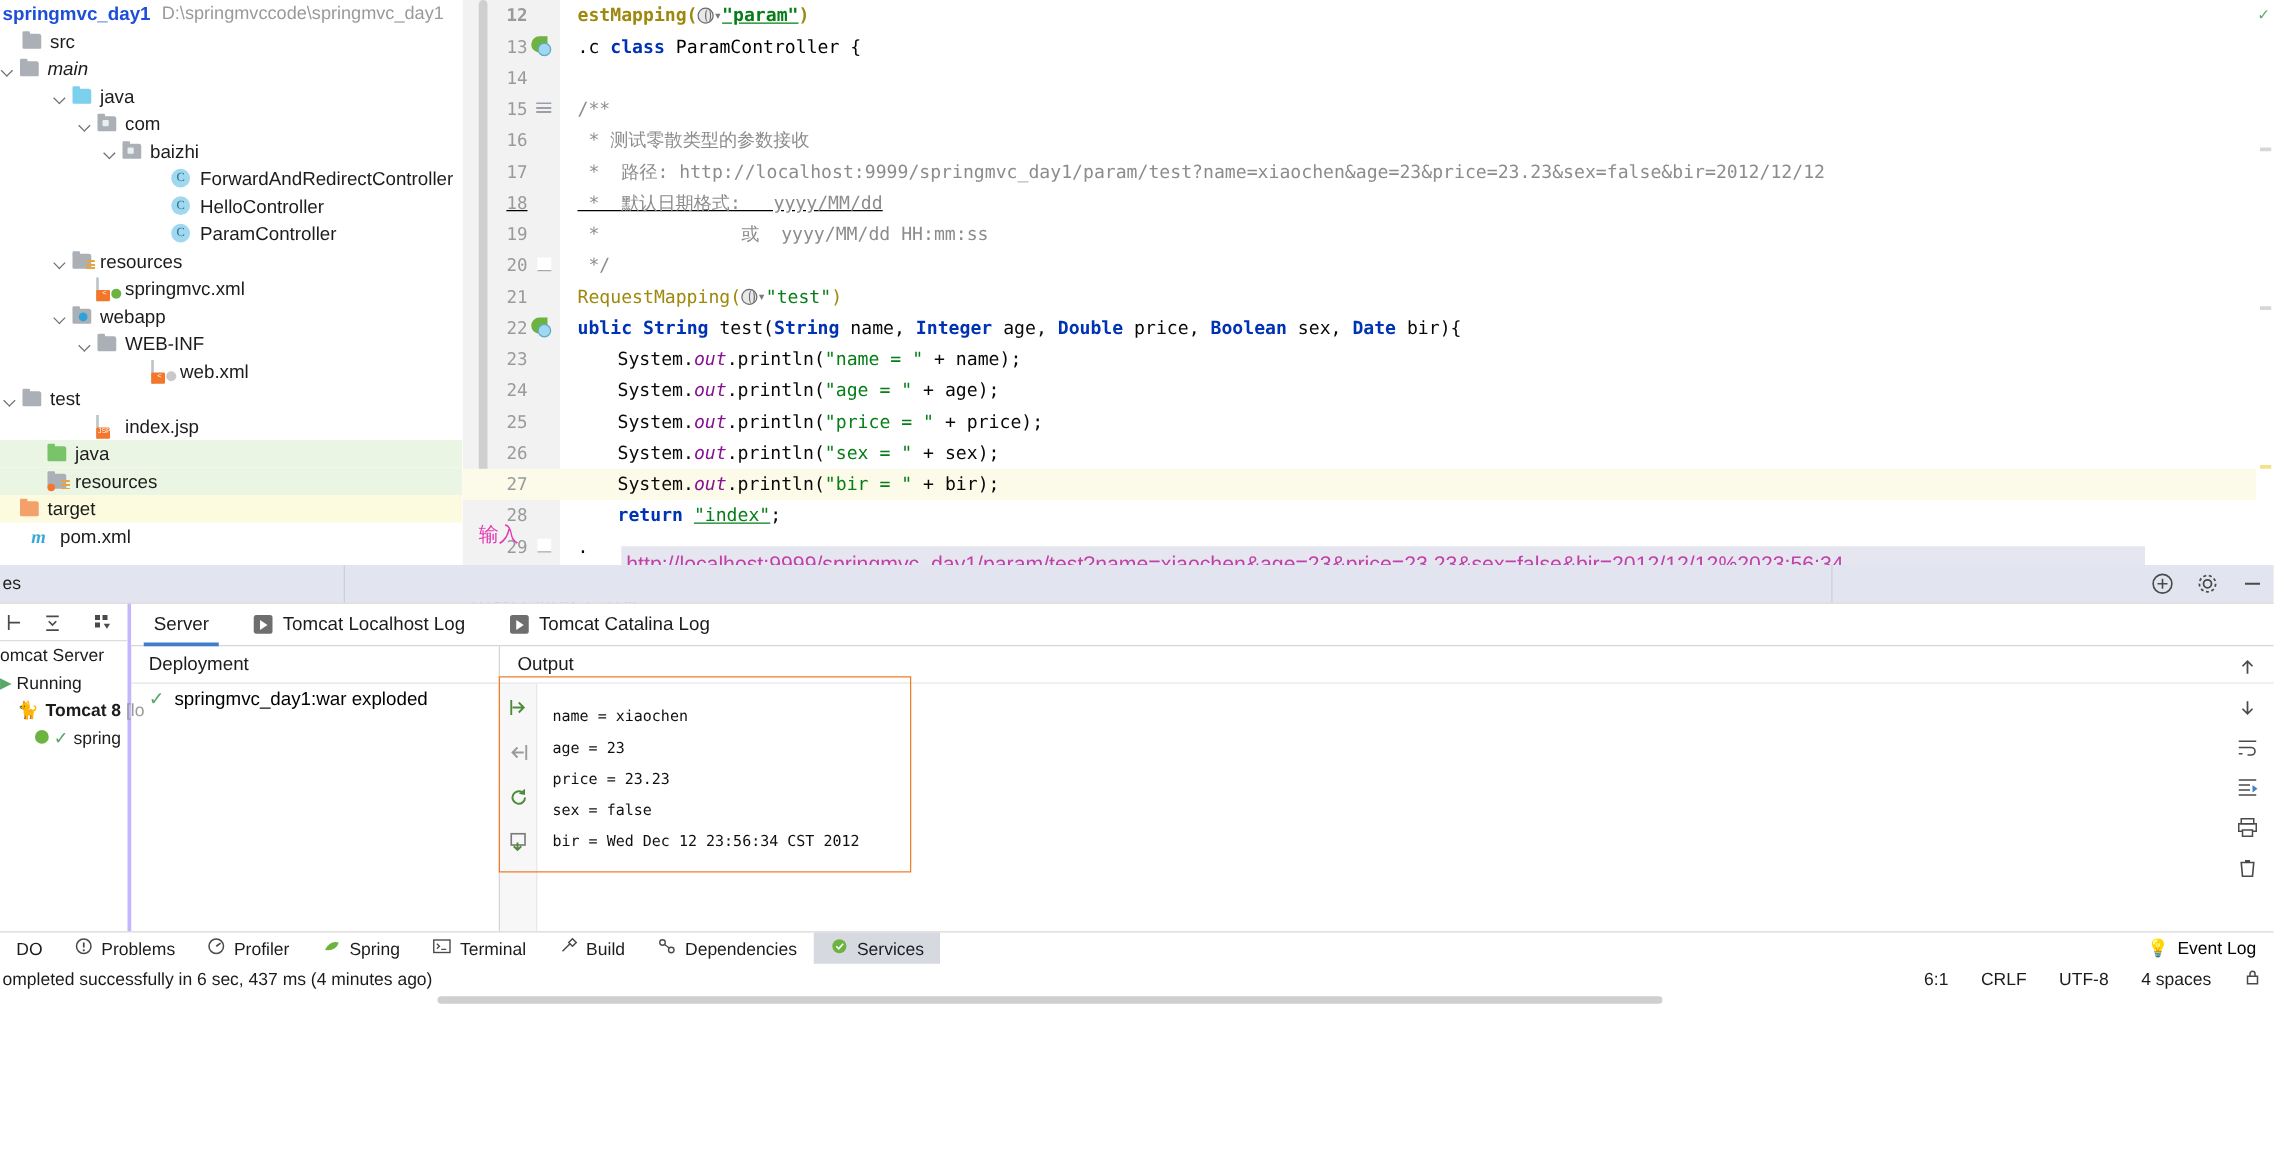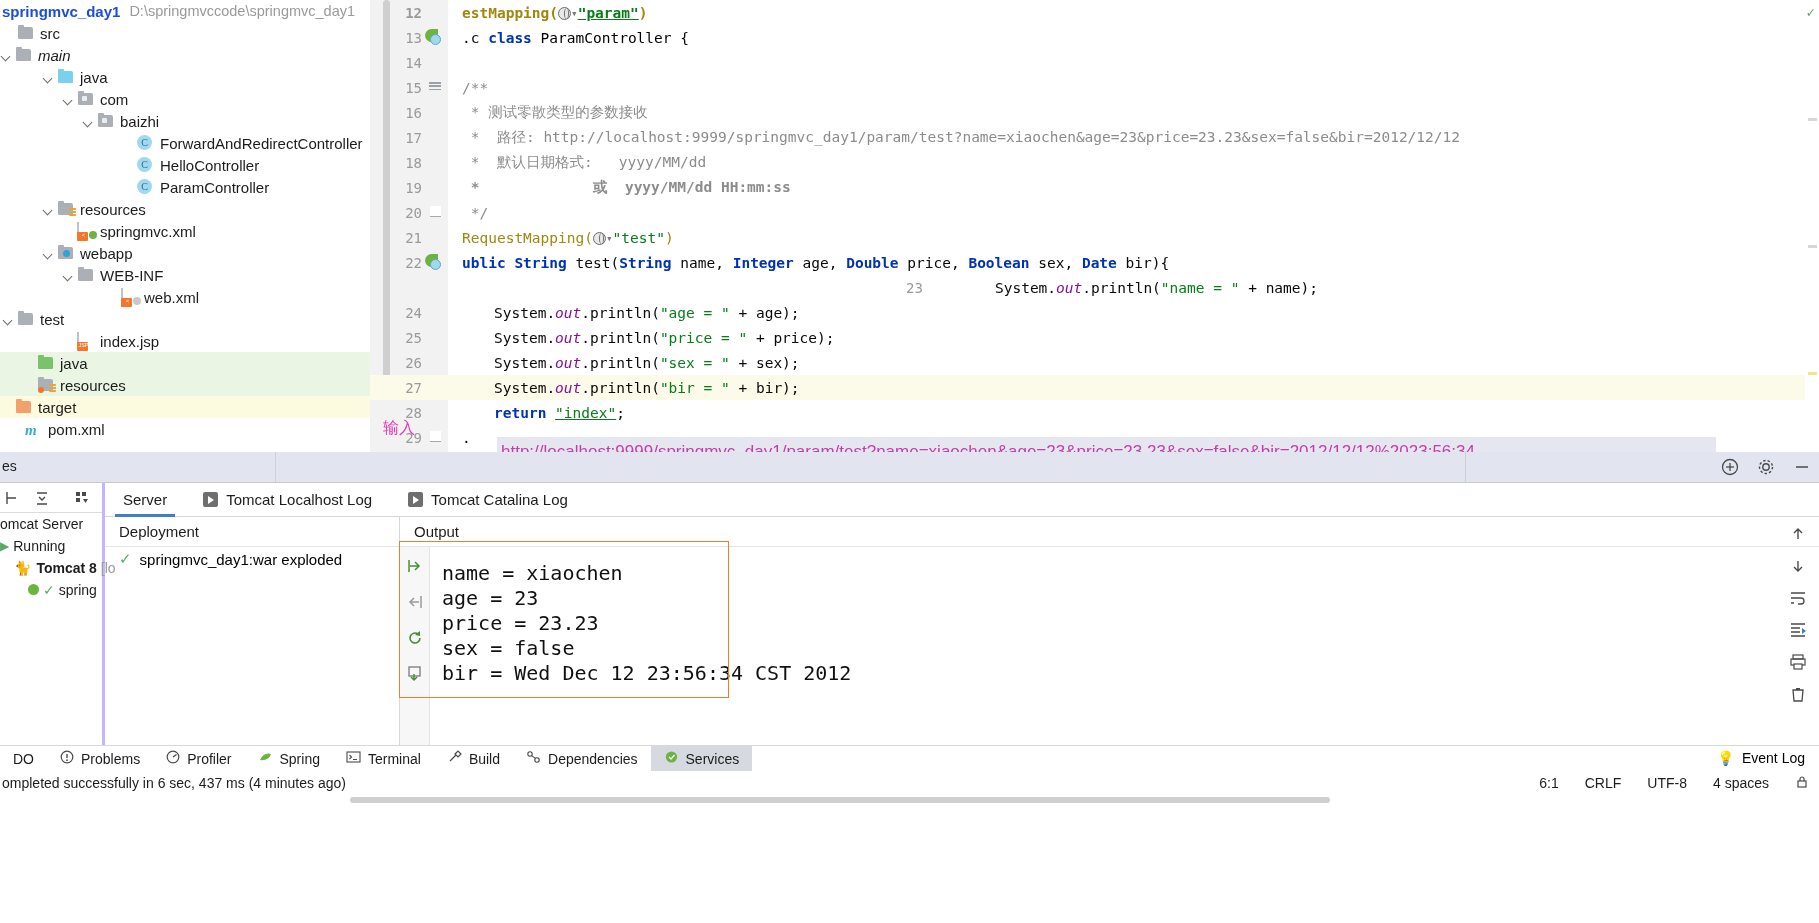--- a/index.html
+++ b/index.html
@@ -177,21 +177,21 @@
   .deploy-item { height:24px; display:flex; align-items:center; gap:8px; padding-left:14px; font-size:15px; }
   .ok { color:#59a869; font-size:15px; }
 
   .out-vbar { position:absolute; left:0; top:30px; width:30px; bottom:0; background:#f7f7f7;
               border-right:1px solid #e4e4e4; display:flex; flex-direction:column;
               align-items:center; padding-top:10px; gap:18px; }
   .out-ic { width:18px; height:18px; position:relative; color:#4d8b3a; }
 
   .console {
     position:absolute; left:30px; top:30px; right:0; bottom:0; background:#fff;
-    font-family:"DejaVu Sans Mono", monospace; font-size:20px; color:#101010;
+    font-family:"DejaVu Sans Mono", monospace; font-size:12px; color:#101010;
     padding:14px 0 0 12px;
   }
   .console .cl { height:25px; line-height:25px; white-space:pre; }
   .box-hl {
     position:absolute; left:399px; top:541px; width:330px; height:157px;
     border:1.6px solid #f07d2a; pointer-events:none;
   }
   .out-right-rail {
     position:absolute; right:0; top:482px; width:42px; height:264px;
     display:flex; flex-direction:column; align-items:center; gap:12px; padding-top:42px;
@@ -402,29 +402,29 @@
         <div class="eline" style="top: 100px;">
           <span class="lnum">16</span>
           <span class="gut-icons"></span>
           <span class="code" style="padding-left: 14px;"><span class="cmt"> * 测试零散类型的参数接收</span></span>
         </div>
         <div class="eline" style="top: 125px;">
           <span class="lnum">17</span>
           <span class="gut-icons"></span>
           <span class="code" style="padding-left: 14px;"><span class="cmt"> *  路径: http://localhost:9999/springmvc_day1/param/test?name=xiaochen&amp;age=23&amp;price=23.23&amp;sex=false&amp;bir=2012/12/12</span></span>
         </div>
-        <div class="eline" style="top: 150px;">
+        <div class="eline" style="top: 150px; text-decoration: underline;">
           <span class="lnum">18</span>
           <span class="gut-icons"></span>
           <span class="code" style="padding-left: 14px;"><span class="cmt"> *  默认日期格式:   yyyy/MM/dd</span></span>
         </div>
         <div class="eline" style="top: 175px;">
           <span class="lnum">19</span>
           <span class="gut-icons"></span>
-          <span class="code" style="padding-left: 14px; font-weight: bold;"><span class="cmt"> *             或  yyyy/MM/dd HH:mm:ss</span></span>
+          <span class="code" style="padding-left: 14px;"><span class="cmt"> *             或  yyyy/MM/dd HH:mm:ss</span></span>
         </div>
         <div class="eline" style="top: 200px;">
           <span class="lnum">20</span>
           <span class="gut-icons">
             <span class="fold" style="border-top:none;border-left:none;border-right:none;"></span>
           </span>
           <span class="code" style="padding-left: 14px;"><span class="cmt"> */</span></span>
         </div>
         <div class="eline" style="top: 225px;">
           <span class="lnum">21</span>
@@ -434,21 +434,21 @@
         <div class="eline" style="top: 250px;">
           <span class="lnum">22</span>
           <span class="gut-icons">
             <span class="beanico">
               <span class="leaf"></span>
               <span class="bub"></span>
             </span>
           </span>
           <span class="code" style="padding-left: 14px;"><span class="k">ublic </span><span class="k">String</span><span> test(</span><span class="k">String</span><span> name, </span><span class="k">Integer</span><span> age, </span><span class="k">Double</span><span> price, </span><span class="k">Boolean</span><span> sex, </span><span class="k">Date</span><span> bir){</span></span>
         </div>
-        <div class="eline" style="top: 275px; justify-content: center;">
+        <div class="eline" style="top: 275px;">
           <span class="lnum">23</span>
           <span class="gut-icons"></span>
           <span class="code" style="padding-left: 46px;"><span>System.</span><span class="fld">out</span><span>.println(</span><span class="s">"name = "</span><span> + name);</span></span>
         </div>
         <div class="eline" style="top: 300px;">
           <span class="lnum">24</span>
           <span class="gut-icons"></span>
           <span class="code" style="padding-left: 46px;"><span>System.</span><span class="fld">out</span><span>.println(</span><span class="s">"age = "</span><span> + age);</span></span>
         </div>
         <div class="eline" style="top: 325px;">

